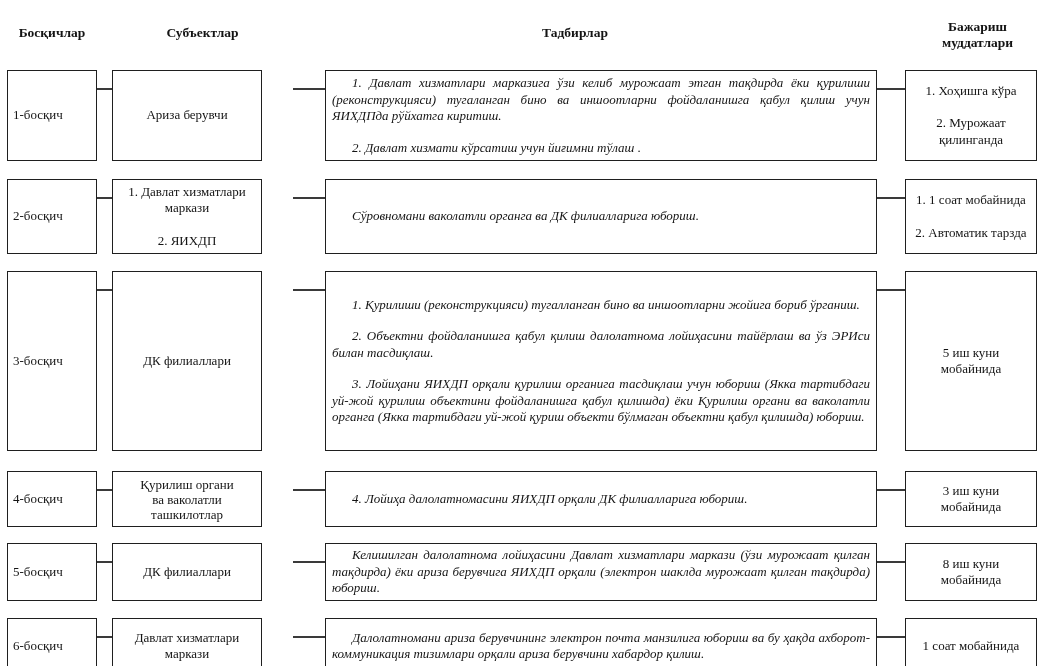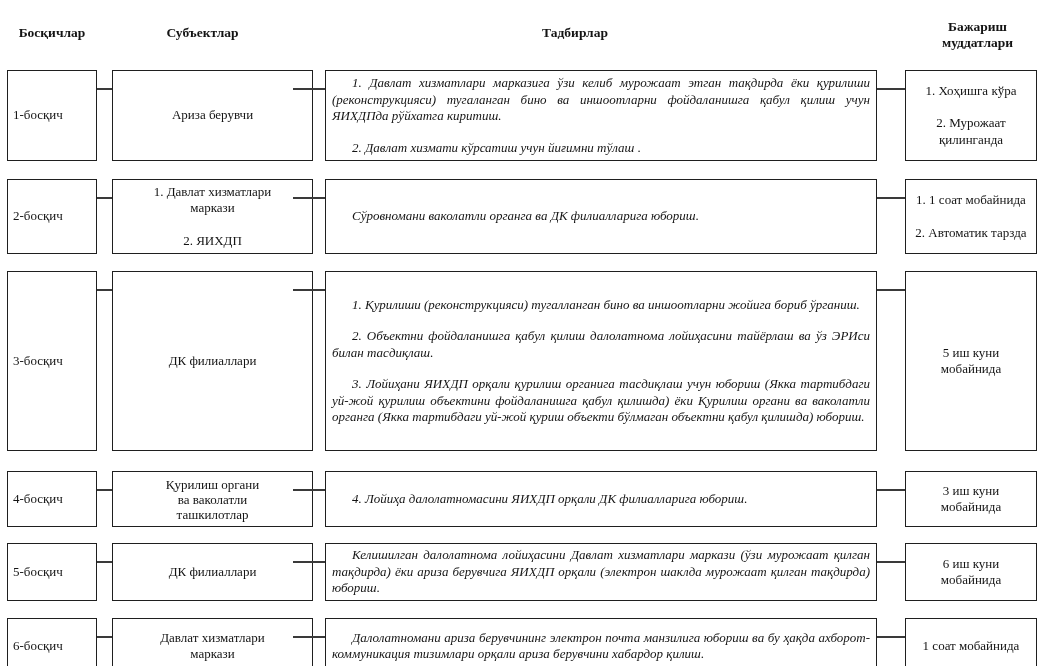--- a/index.html
+++ b/index.html
@@ -14,21 +14,21 @@
     position:absolute; font-weight:bold; text-align:center;
     white-space:pre-line; font-size:13.5px; line-height:15.5px;
   }
   .row { position:absolute; left:0; width:1056px; }
   .box {
     position:absolute; top:0; height:100%; box-sizing:border-box;
     border:1.5px solid #1f1f1f; background:#fff;
     display:flex; align-items:center;
   }
   .stage-box    { left:7px;   width:90px;  padding-left:5px; }
-  .subject-box  { left:112px; width:201px; justify-content:center; padding:0 4px; }
+  .subject-box  { left:112px; width:150px; justify-content:center; padding:0 4px; }
   .tasks-box    { left:325px; width:552px; padding:2px 6px; }
   .deadline-box { left:905px; width:132px; justify-content:center; padding:0 3px; }
   .cell { width:100%; }
   .para-task { text-align:justify; text-indent:20px;font-style:italic; }
   .para-task + .para-task { margin-top:15px; }
   .para-center { text-align:center; white-space:pre-line; }
   .para-center + .para-center { margin-top:16px; }
   .conn { position:absolute; height:2px; background:#3a3a3a; top:18px; }
   .conn-stage-subject { left:97px;  width:15px; }
   .conn-subject-tasks { left:293px; width:32px; }
@@ -165,21 +165,21 @@
     </div>
     <div class="conn conn-subject-tasks"></div>
     <div class="box tasks-box">
       <div class="cell">
           <div class="para-task">Келишилган далолатнома лойиҳасини Давлат хизматлари маркази (ўзи мурожаат қилган тақдирда) ёки ариза берувчига ЯИХДП орқали (электрон шаклда мурожаат қилган тақдирда) юбориш.</div>
         </div>
     </div>
     <div class="conn conn-tasks-deadline"></div>
     <div class="box deadline-box">
       <div class="cell">
-          <div class="para-center">6 иш куни
+          <div class="para-center">8 иш куни
 мобайнида</div>
         </div>
     </div>
   </div>
 
   <div class="row" style="top:604px; height:56px;">
     <div class="box stage-box">
       <span>6-босқич</span>
     </div>
     <div class="conn conn-stage-subject"></div>

